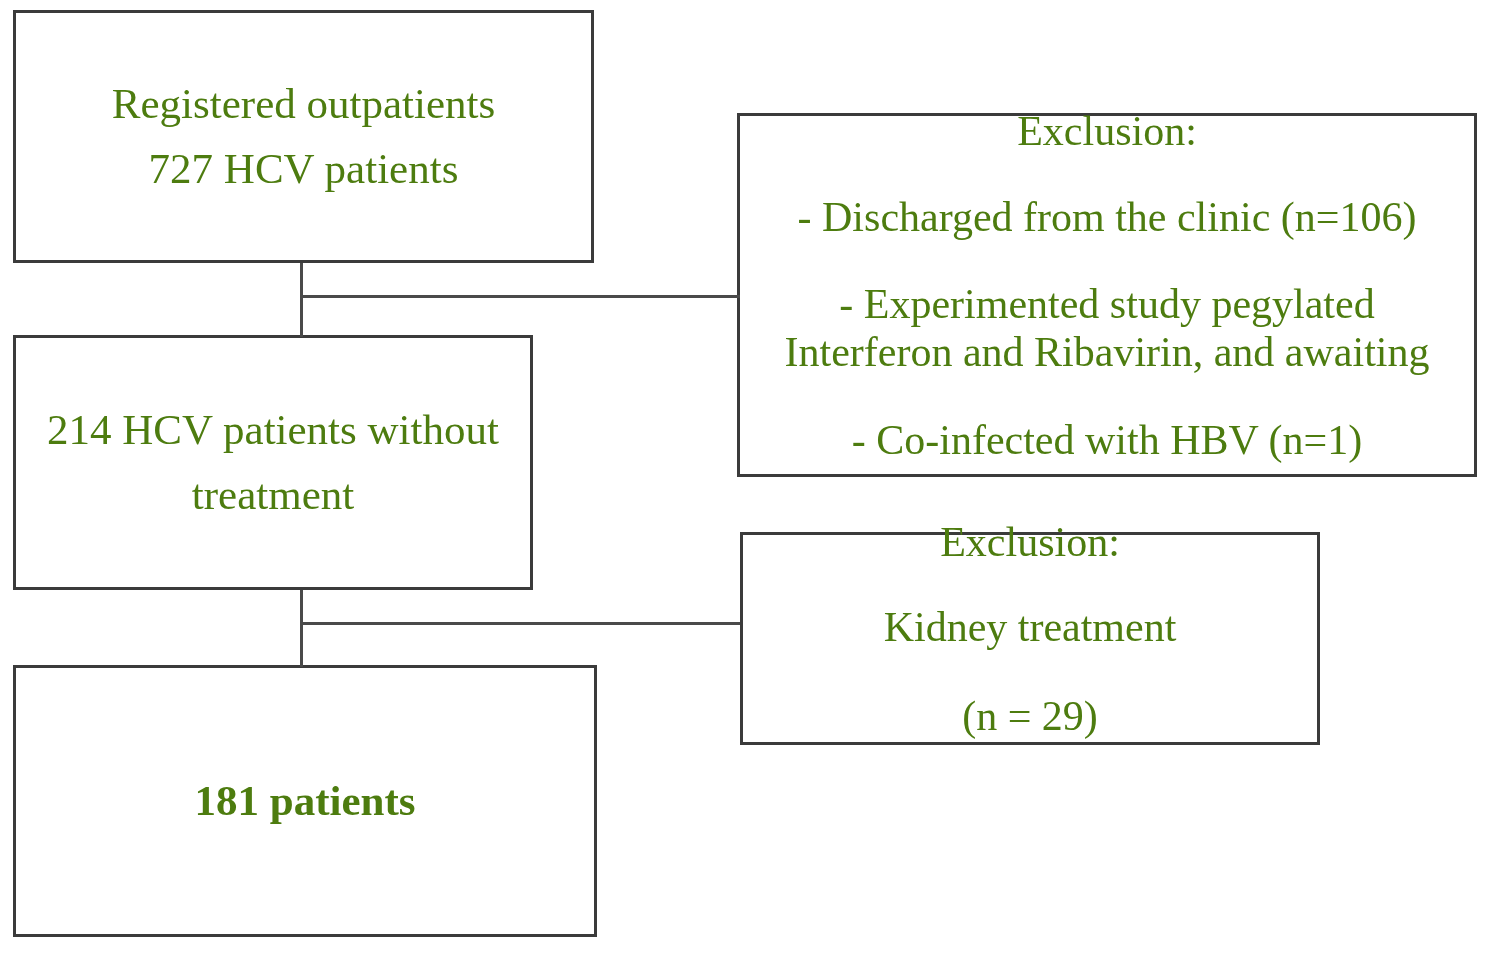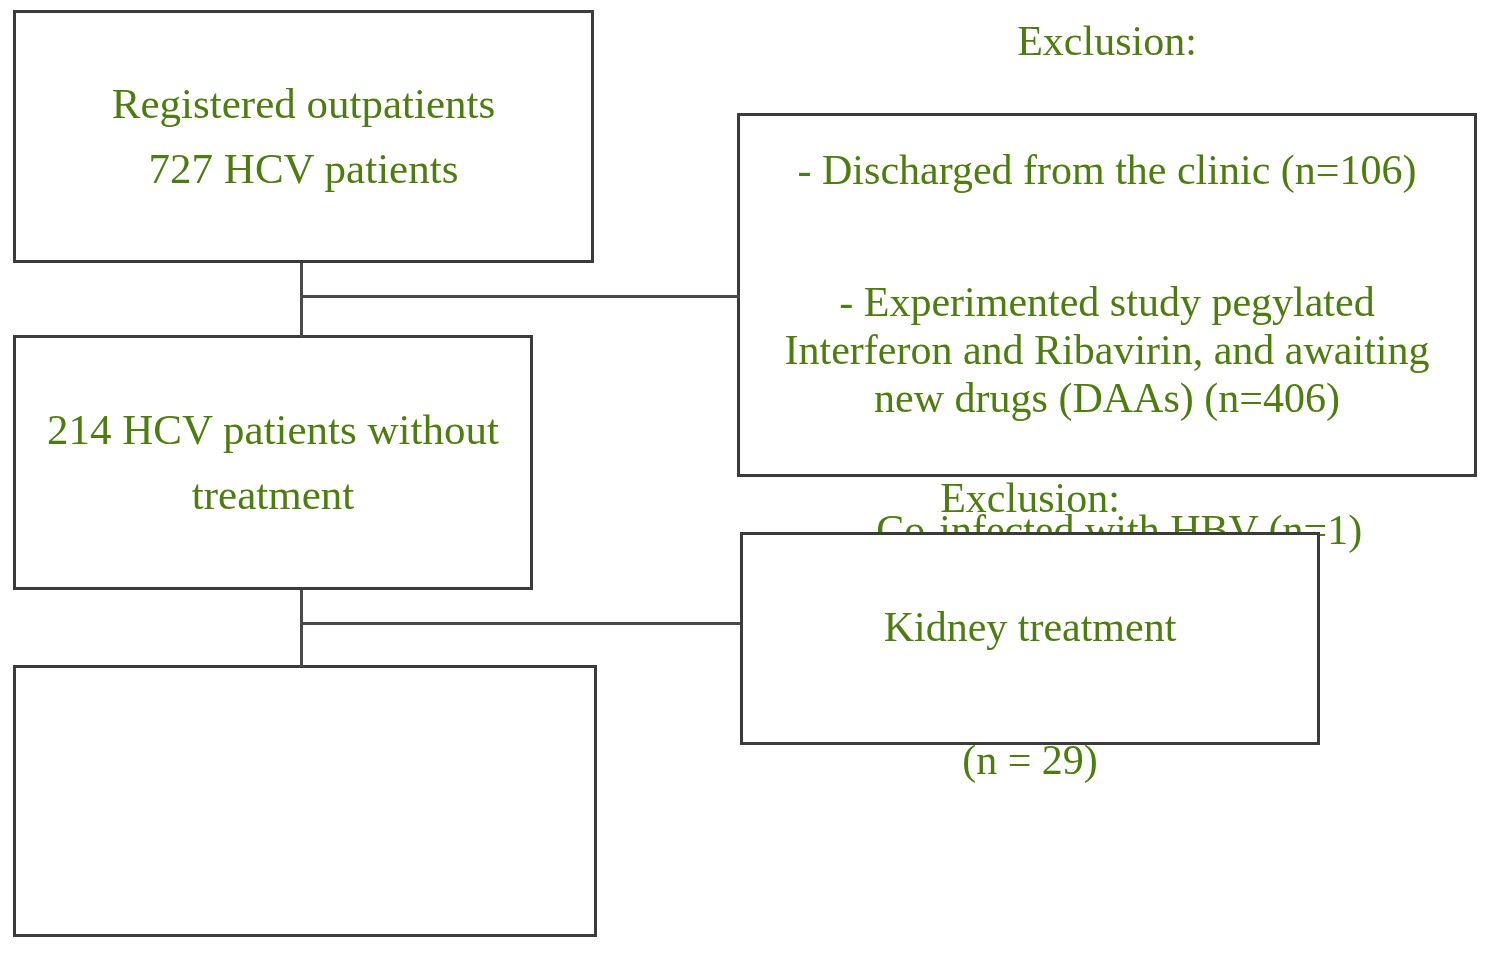--- a/index.html
+++ b/index.html
@@ -17,21 +17,21 @@
     background: #ffffff;
     border: 3px solid #3b3b3b;
     box-sizing: border-box;
     display: flex;
     flex-direction: column;
     align-items: center;
     justify-content: center;
     text-align: center;
   }
   .main-box { font-size: 43px; line-height: 1.5; }
-  .excl-box { font-size: 42px; line-height: 1.2; gap: 44px; }
+  .excl-box { font-size: 42px; line-height: 1.2; }
   .bold { font-weight: bold; }
   .excl-title { margin-bottom: 16px; }
   .excl-item { margin: 19px 0; }
   .excl-item.wrapped { line-height: 1.15; }
   .connector { position: absolute; background: #4a4a4a; }
   #box-registered { left: 13px;  top: 10px;  width: 581px; height: 253px; }
   #box-untreated  { left: 13px;  top: 335px; width: 520px; height: 255px; }
   #box-study      { left: 13px;  top: 665px; width: 584px; height: 272px; }
   #box-exclusion1 { left: 737px; top: 113px; width: 740px; height: 364px; padding: 0 4px; }
   #box-exclusion2 { left: 740px; top: 532px; width: 580px; height: 213px; }
@@ -49,29 +49,29 @@
     <div>Registered outpatients</div>
     <div>727 HCV patients</div>
   </div>
 
   <div class="box main-box" id="box-untreated">
     <div>214 HCV patients without</div>
     <div>treatment</div>
   </div>
 
   <div class="box main-box" id="box-study">
+    <div class="bold">181 patients</div>
   </div>
 
   <div class="box excl-box" id="box-exclusion1">
     <div class="excl-title">Exclusion:</div>
     <div class="excl-item">- Discharged from the clinic (n=106)</div>
     <div class="excl-item wrapped">
       <div>- Experimented study pegylated</div>
       <div>Interferon and Ribavirin, and awaiting</div>
-      <div>new drugs (DAAs) (n=406)</div>
     </div>
     <div class="excl-item">- Co-infected with HBV (n=1)</div>
   </div>
 
   <div class="box excl-box" id="box-exclusion2">
     <div class="excl-title">Exclusion:</div>
     <div class="excl-item">Kidney treatment</div>
     <div class="excl-item">(n = 29)</div>
   </div>
 

